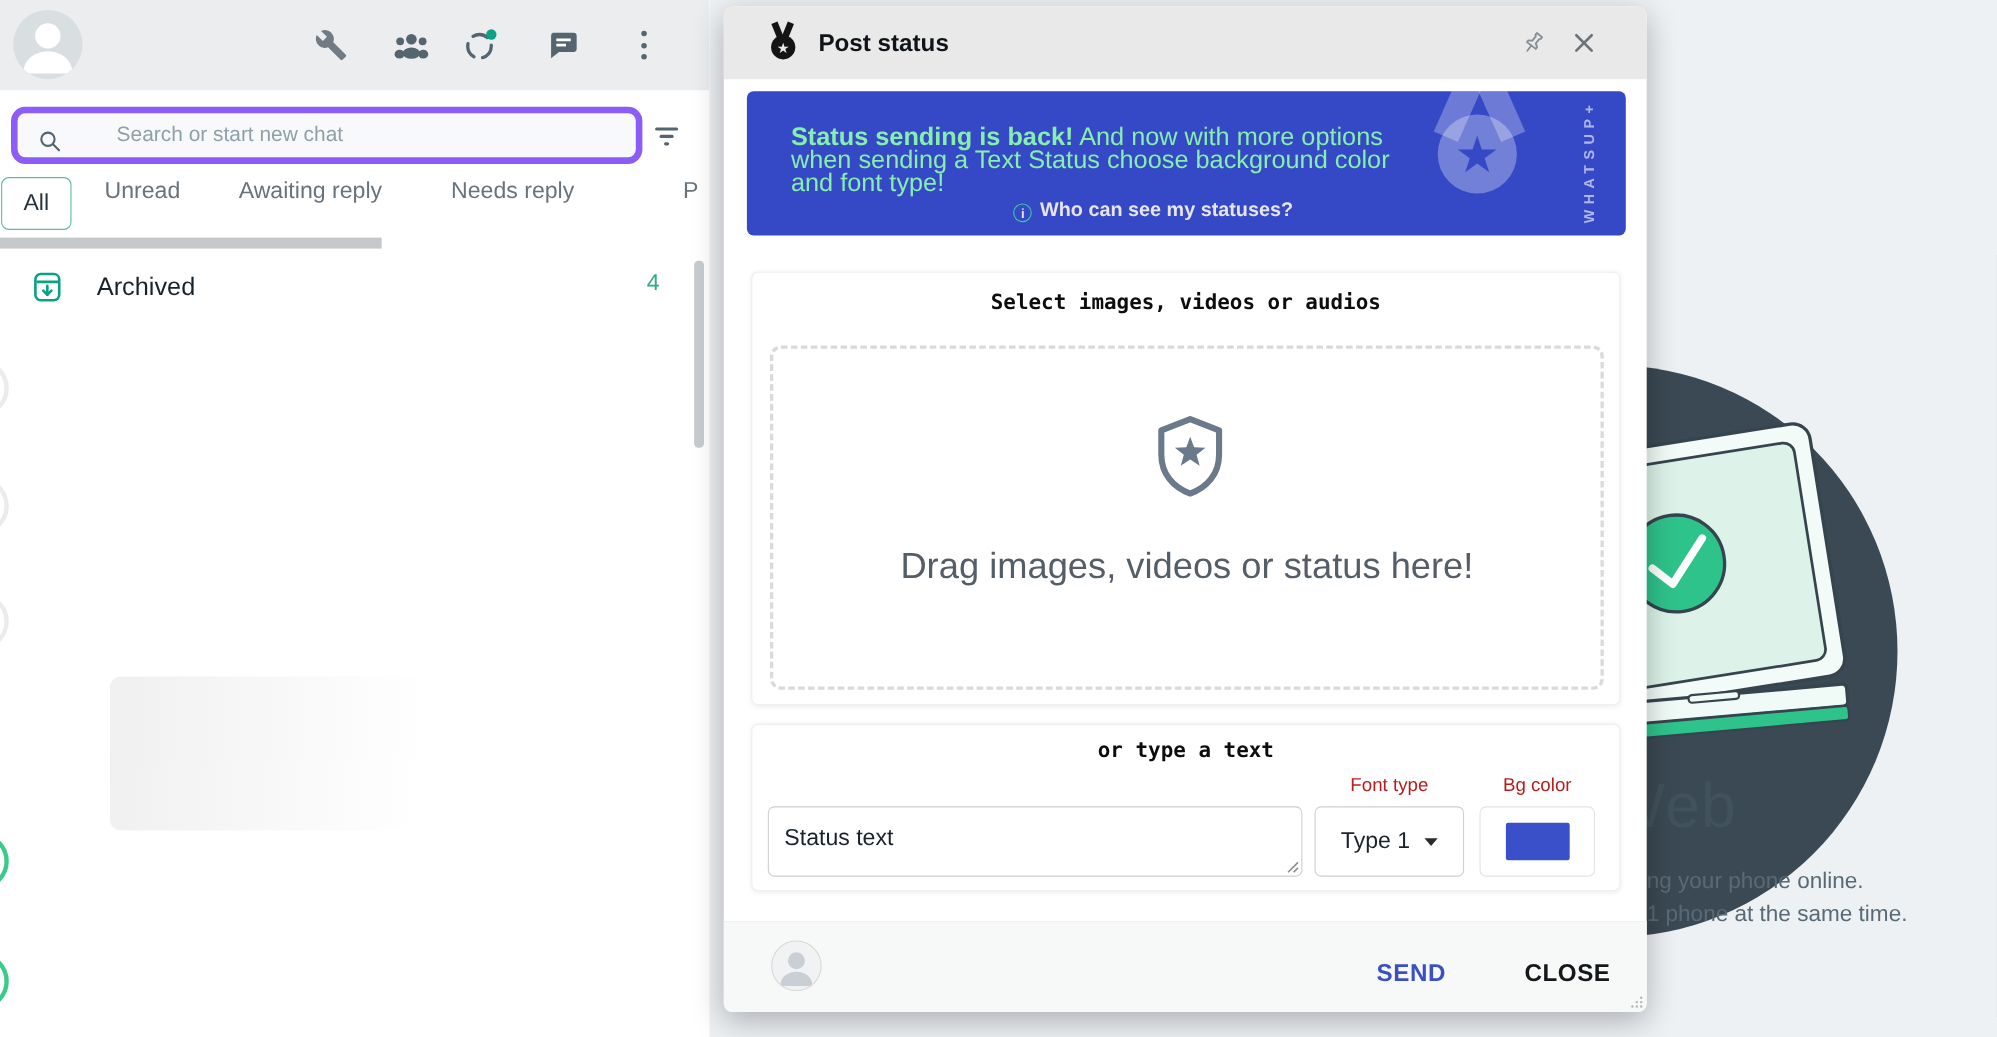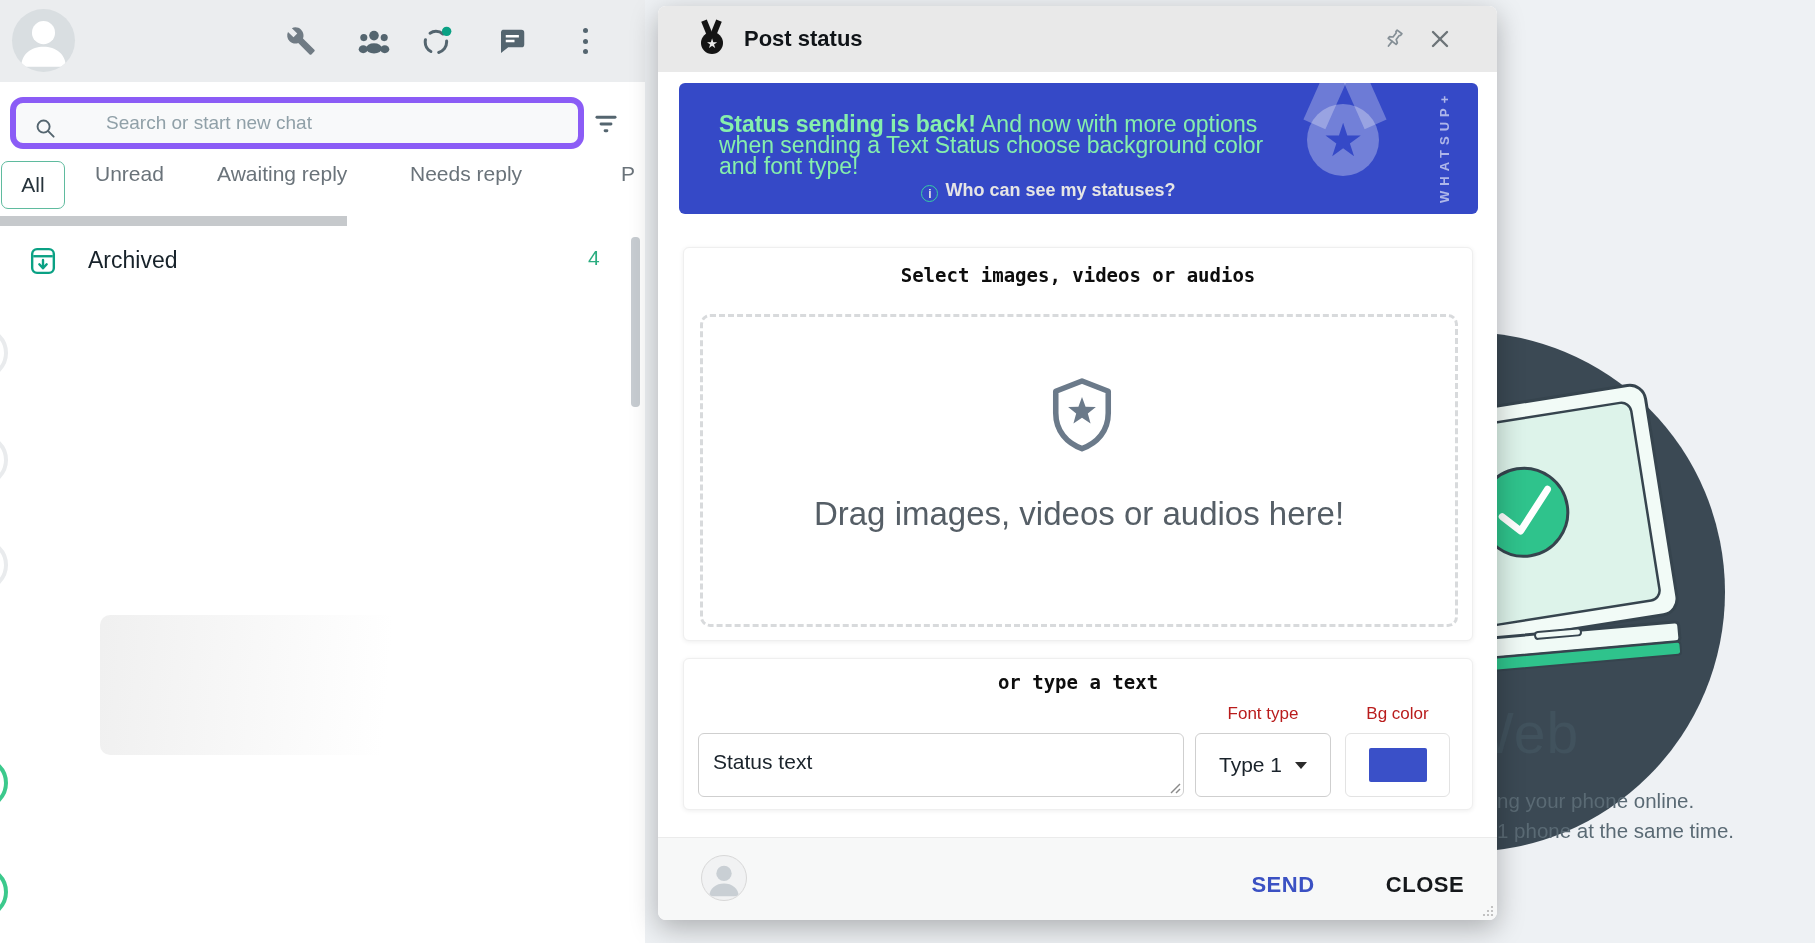--- a/index.html
+++ b/index.html
@@ -254,21 +254,21 @@
       <div class="brand-vert">WHATSUP+</div>
     </div>
 
     <div class="card" id="card-upload">
       <div class="mono-heading">Select images, videos or audios</div>
       <div class="dropzone">
         <svg class="shield" viewBox="0 0 24 26">
           <path d="M12 1 L21 4.5 V12 c0 6.2-3.8 10.3-9 12.2 C6.8 22.3 3 18.2 3 12 V4.5 Z" fill="none" stroke="#6b7a8a" stroke-width="1.9" stroke-linejoin="round"></path>
           <polygon points="12,6.5 13.23,9.8 16.76,9.95 14.0,12.15 14.94,15.55 12,13.6 9.06,15.55 10.0,12.15 7.24,9.95 10.77,9.8" fill="#6b7a8a"></polygon>
         </svg>
-        <div class="drop-hint">Drag images, videos or audios here!</div>
+        <div class="drop-hint">Drag images, videos or status here!</div>
       </div>
     </div>
 
     <div class="card" id="card-compose">
       <div class="mono-heading">or type a text</div>
       <div class="field-label lbl-font">Font type</div>
       <div class="field-label lbl-bg">Bg color</div>
       <textarea class="status-textarea" style="">Status text</textarea>
       <svg class="ta-corner" viewBox="0 0 13 13">
         <line x1="3" y1="12" x2="12" y2="3" stroke="#8a8a8a" stroke-width="1.4"></line>

